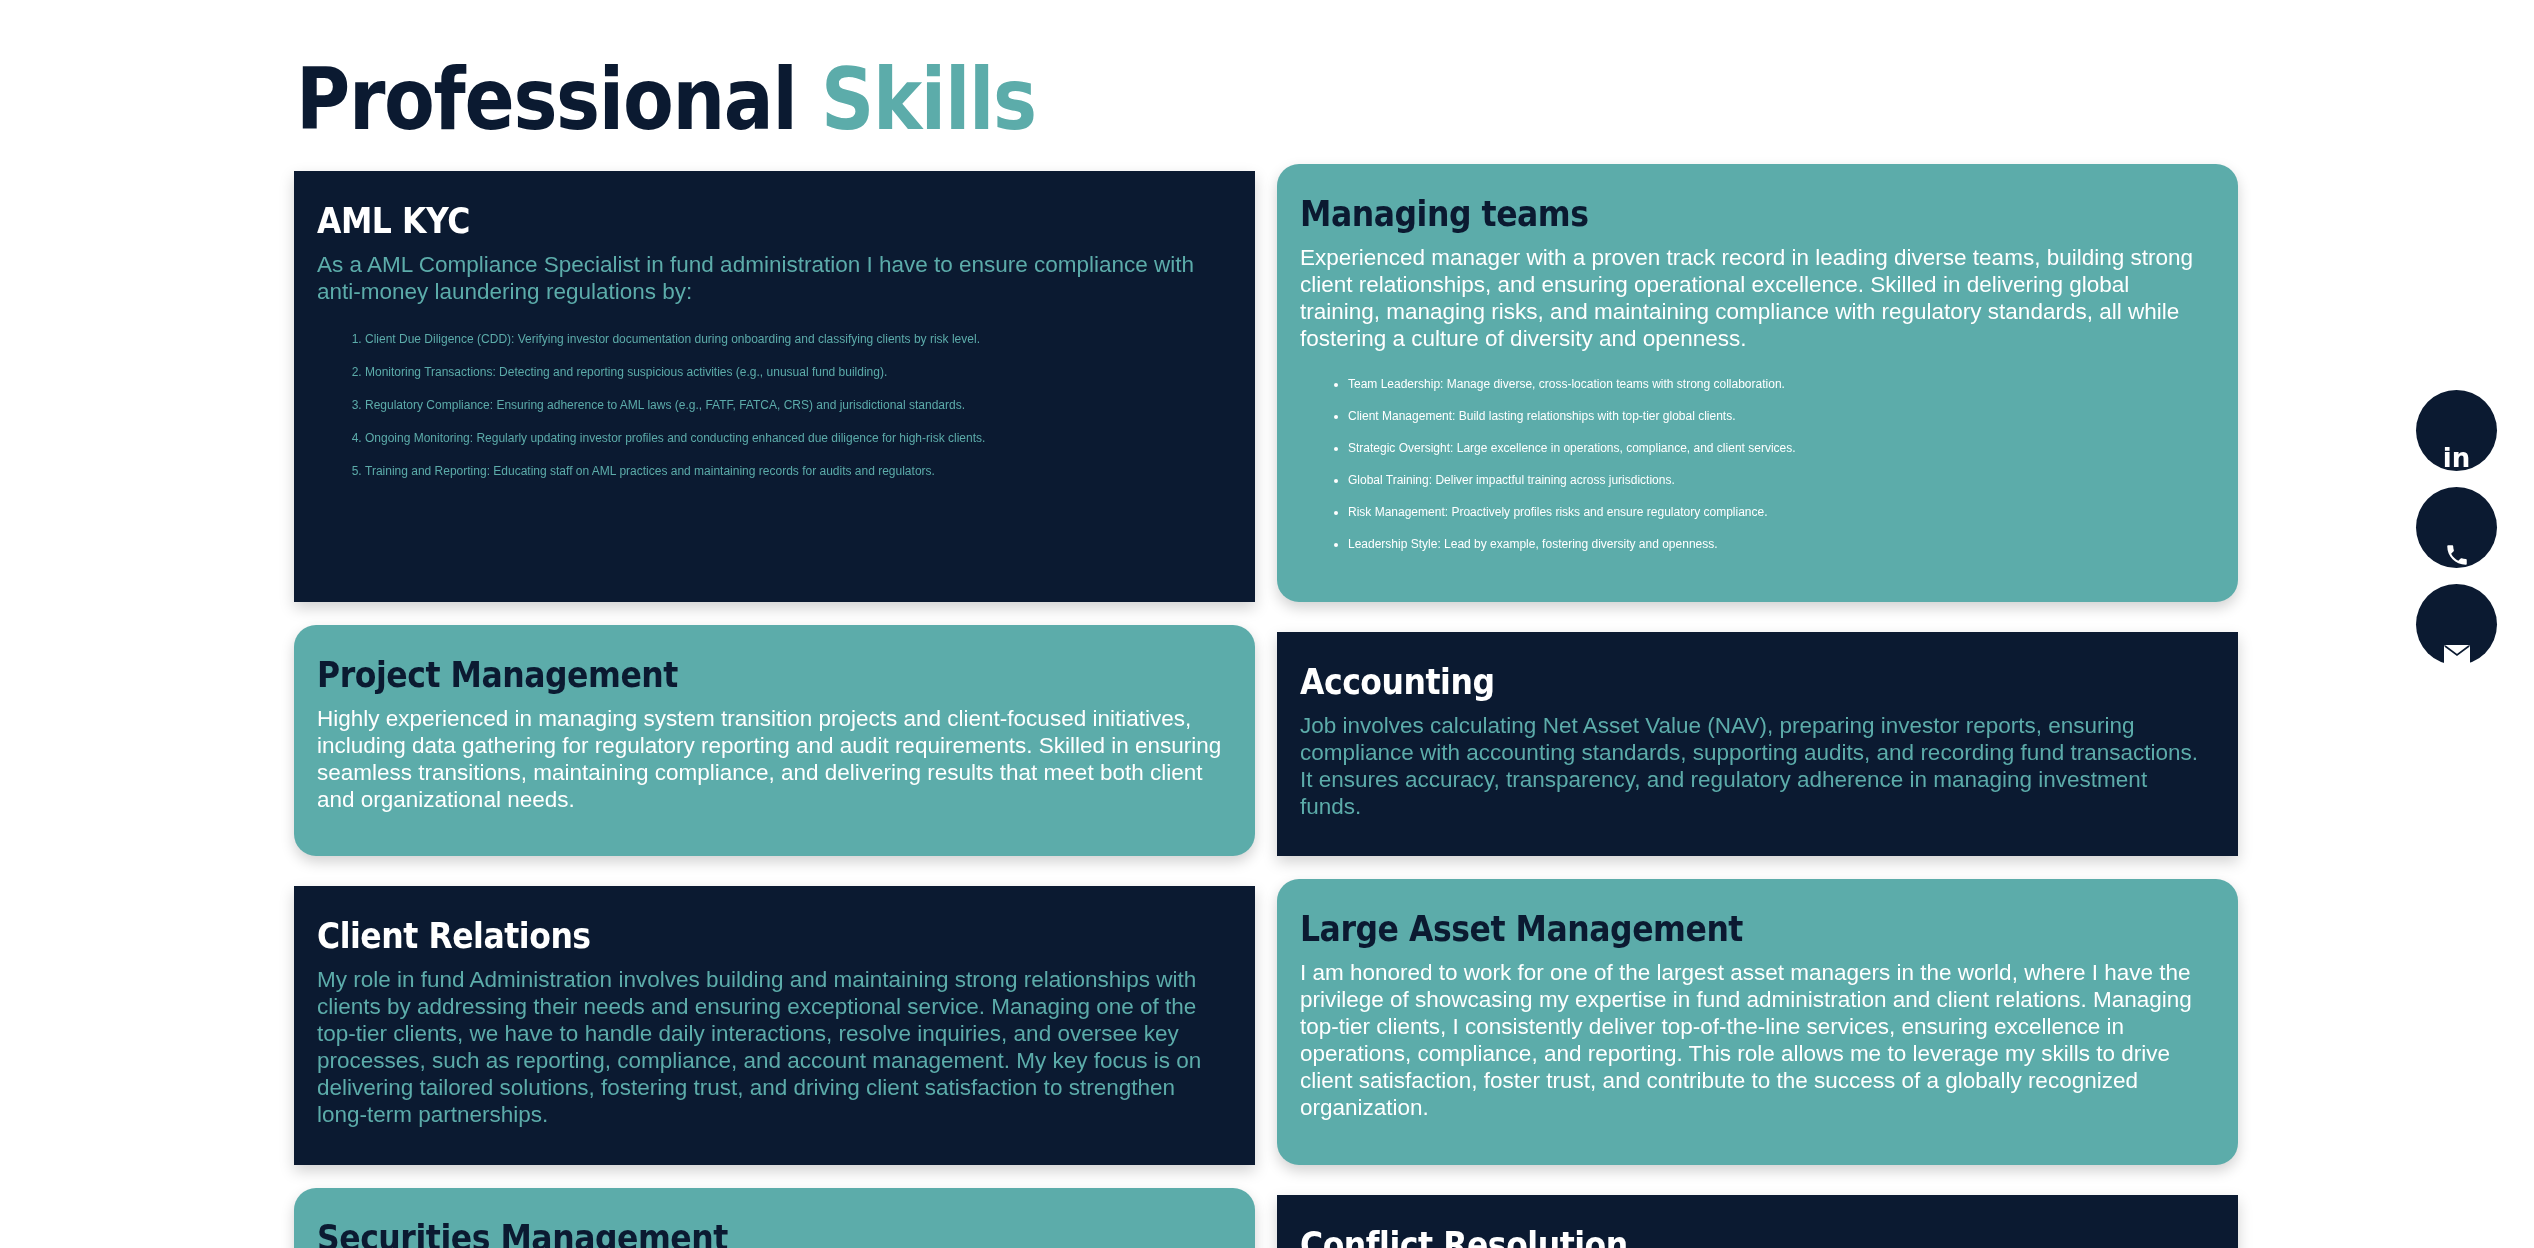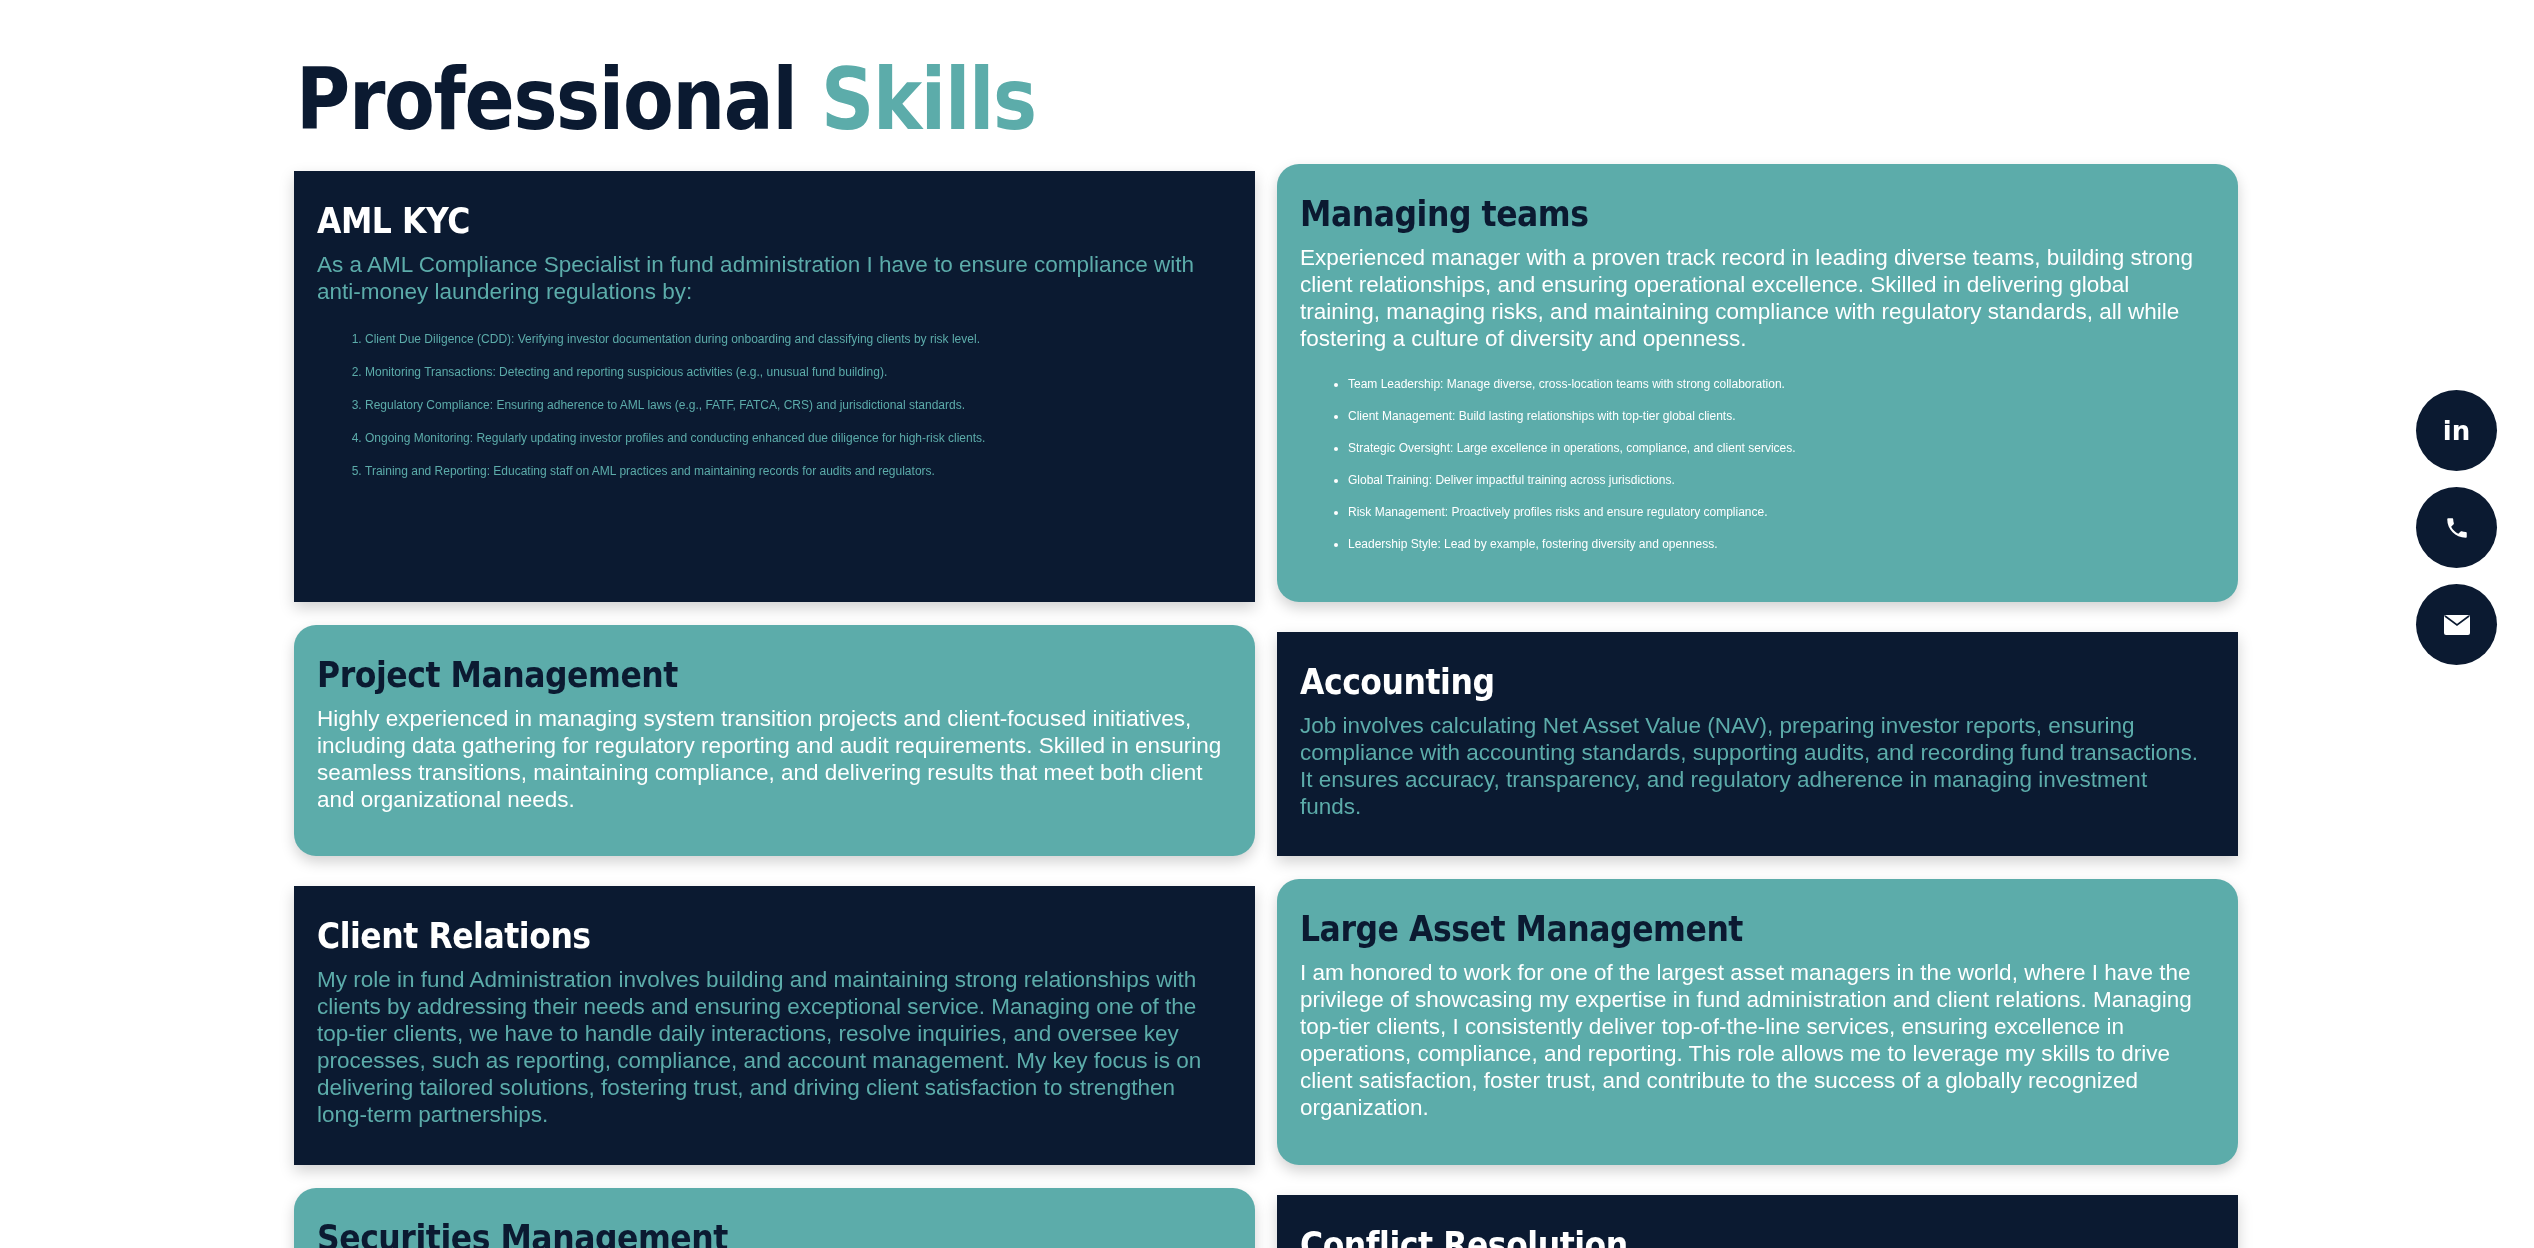--- a/index.html
+++ b/index.html
@@ -68,21 +68,21 @@
   .card.teal ol, .card.teal ul { color: #ffffff; }
   .card ul { margin-top: 22px; }
 
   .social {
     position: absolute; left: 2416px; top: 390px;
     display: flex; flex-direction: column; gap: 16px;
   }
   .social-btn {
     width: 81px; height: 81px; border-radius: 50%;
     background: #0b1a31;
-    display: flex; align-items: center; justify-content: center;
+    display: flex; align-items: flex-end; justify-content: center;
     color: #ffffff;
     cursor: pointer;
   }
   .li-glyph {
     font-family: "DejaVu Sans", sans-serif;
     font-weight: 700; font-size: 26px; line-height: 1;
     color: #ffffff;
   }
 </style>
 </head>

